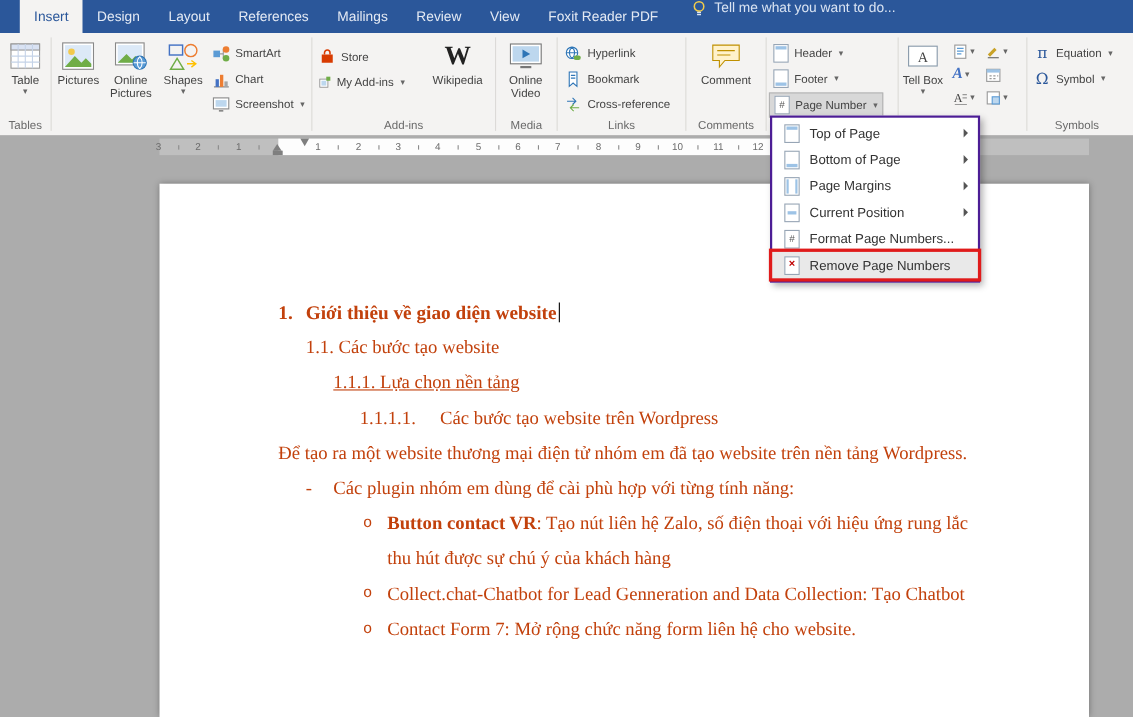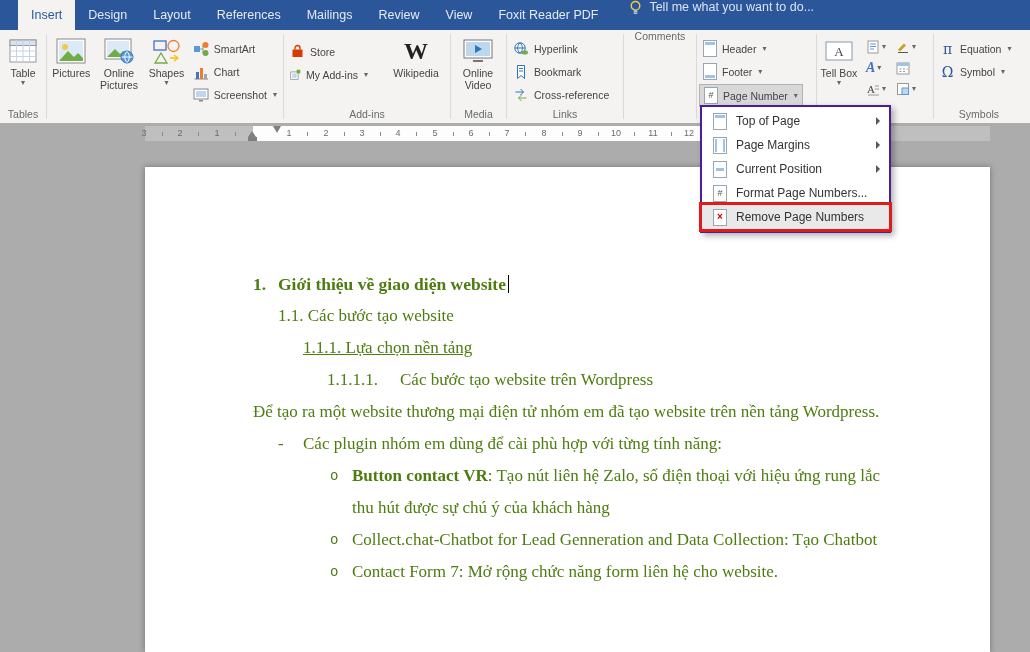--- a/index.html
+++ b/index.html
@@ -56,21 +56,21 @@
   .ruler{position:absolute;top:3px;left:145px;width:845px;height:15px;background:#BFBFBF;}
   .ruler-white{position:absolute;left:108px;width:627px;top:0;bottom:0;background:#FDFDFD;}
   .rnum{position:absolute;top:0;transform:translateX(-50%);font-size:9px;line-height:15px;color:#6b6b6b;}
   .rtick{position:absolute;top:6px;width:1px;height:4px;background:#8a8a8a;}
   .indent-first{position:absolute;left:128px;top:0;width:0;height:0;border-left:4.5px solid transparent;border-right:4.5px solid transparent;border-top:7px solid #7F7F7F;}
   .indent-left{position:absolute;left:103px;bottom:0;width:9px;height:4px;background:#7F7F7F;}
   .indent-left::before{content:"";position:absolute;left:0;top:-6px;width:0;height:0;border-left:4.5px solid transparent;border-right:4.5px solid transparent;border-bottom:6px solid #7F7F7F;}
   .indent-right{position:absolute;left:731px;bottom:0;width:0;height:0;border-left:4.5px solid transparent;border-right:4.5px solid transparent;border-bottom:7px solid #7F7F7F;}
 
   .page{position:absolute;left:145px;top:44px;width:845px;height:485px;background:#fff;box-shadow:0 0 6px rgba(0,0,0,.35);}
-  .doc{position:absolute;left:108px;top:101px;width:627px;font-family:"Liberation Serif",serif;font-size:17px;line-height:32px;color:#4d7c0f;}
+  .doc{position:absolute;left:108px;top:101px;width:627px;font-family:"Liberation Serif",serif;font-size:17px;line-height:32px;color:#c2410c;}
   .doc p{margin:0;}
   .h1{font-weight:bold;font-size:17.5px;}
   .hnum{display:inline-block;width:25px;}
   .l2{padding-left:25px;}
   .l3{padding-left:50px;text-decoration:underline;}
   .l4{padding-left:74px;}
   .h4num{display:inline-block;width:73px;}
   .just{text-align:justify;text-align-last:left;}
   .dashline{display:flex;padding-left:25px;}
   .dmark{width:25px;flex:0 0 auto;}
@@ -266,20 +266,31 @@
               </svg>
             <span>Cross-reference</span>
           </div>
         </div>
       </div>
       <div class="group-label">Links</div>
     </div>
     <div class="divider"></div>
 
     <div class="group" style="width:72px">
+      <div class="group-content" style="justify-content:center">
+        <div class="bigbtn" style="width:60px">
+          <span class="iconbox">
+            <svg width="30" height="26" viewBox="0 0 30 26">
+                <path d="M3 3 h24 v14 h-13 l-5 6 v-6 h-6 z" fill="#FFF2CC" stroke="#BF9000"></path>
+                <path d="M7 8 h16 M7 12 h12" stroke="#BF9000" fill="none"></path>
+              </svg>
+          </span>
+          <span>Comment</span>
+        </div>
+      </div>
       <div class="group-label">Comments</div>
     </div>
     <div class="divider"></div>
 
     <div class="group" style="width:119px">
       <div class="group-content">
         <div class="vcol" style="padding-top:5px">
           <div class="smallbtn">
             <span class="pgicon top">
                 <span class="band"></span>
@@ -470,20 +481,29 @@
       <span class="mi-icon">
           <span class="pgicon top">
             <span class="band"></span>
           </span>
         </span>
       <span class="mi-label">Top of Page</span>
       <span class="mi-arrow"></span>
     </div>
     <div class="menu-item">
       <span class="mi-icon">
+          <span class="pgicon bottom">
+            <span class="band"></span>
+          </span>
+        </span>
+      <span class="mi-label">Bottom of Page</span>
+      <span class="mi-arrow"></span>
+    </div>
+    <div class="menu-item">
+      <span class="mi-icon">
           <span class="pgicon margins">
             <span class="band"></span>
             <span class="band2"></span>
           </span>
         </span>
       <span class="mi-label">Page Margins</span>
       <span class="mi-arrow"></span>
     </div>
     <div class="menu-item">
       <span class="mi-icon">

